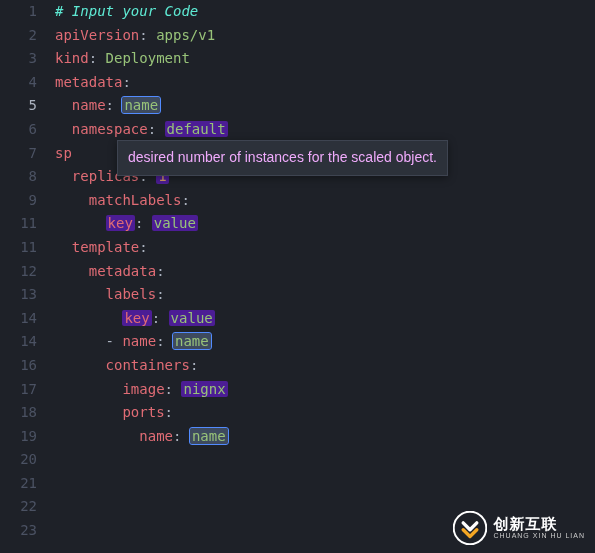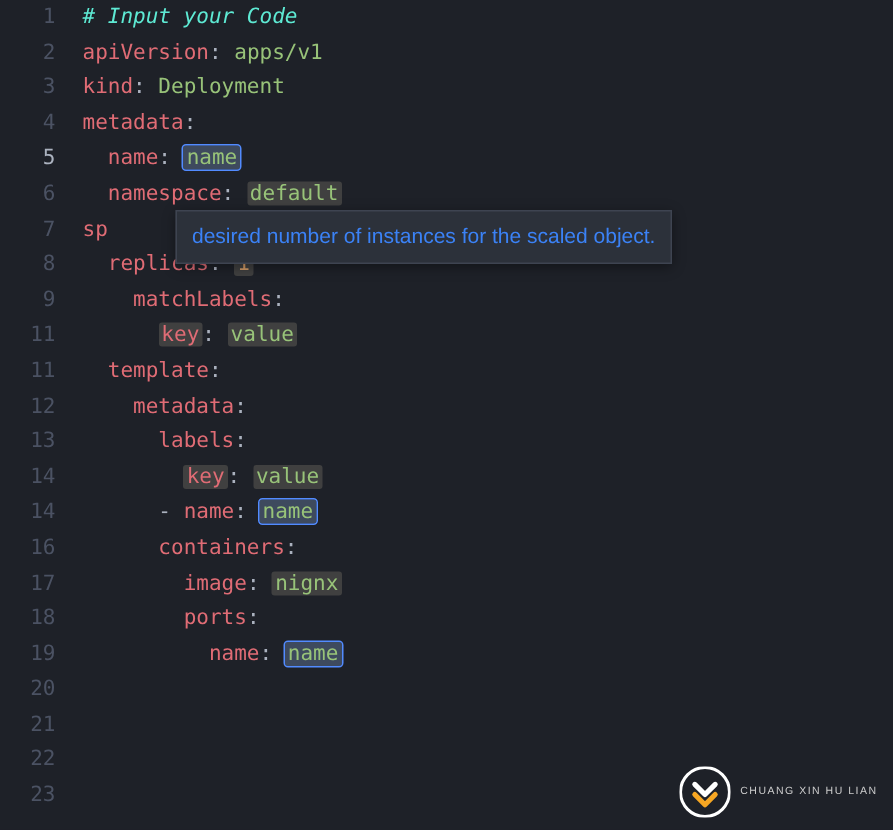--- a/index.html
+++ b/index.html
@@ -33,35 +33,35 @@
   }
   .code .line { height: 23.6px; white-space: pre; }
   .active-line-gutter { color: #abb2bf; }
   .c-comment { color: #5eead4; font-style: italic; }
   .c-key     { color: #e06c75; }
   .c-colon   { color: #abb2bf; }
   .c-str     { color: #98c379; }
   .c-num     { color: #d19a66; }
   .c-dash    { color: #abb2bf; }
   .placeholder {
-    background: #404040;
+    background: #4c1d95;
     padding: 0 2px;
     border-radius: 2px;
   }
   .placeholder.active {
     background: #3e4a5e;
     outline: 1px solid #528bff;
   }
   .tooltip {
     position: absolute;
     top: 140px;
     left: 117px;
     background: #2c313a;
     border: 1px solid #3e4451;
-    color: #3b82f6;
+    color: #f0abfc;
     font-family: -apple-system, "Segoe UI", "Helvetica Neue", sans-serif;
     font-size: 14px;
     padding: 5px 10px;
     box-shadow: 0 2px 8px rgba(0,0,0,0.4);
   }
   .logo {
     position: absolute;
     right: 10px;
     bottom: 8px;
     display: flex;
@@ -136,15 +136,16 @@
 
 <div class="logo">
   <span class="logo-mark">
     <svg width="34" height="34" viewBox="0 0 100 100">
       <circle cx="50" cy="50" r="48" fill="none" stroke="#fff" stroke-width="6"></circle>
       <path d="M30 35 L50 55 L70 35" fill="none" stroke="#fff" stroke-width="10" stroke-linecap="round" stroke-linejoin="round"></path>
       <path d="M30 55 L50 75 L70 55" fill="none" stroke="#f5a623" stroke-width="10" stroke-linecap="round" stroke-linejoin="round"></path>
     </svg>
   </span>
   <span class="logo-text">
+    <span class="big">创新互联</span>
     <span class="small">CHUANG XIN HU LIAN</span>
   </span>
 </div>
 
 </body></html>

